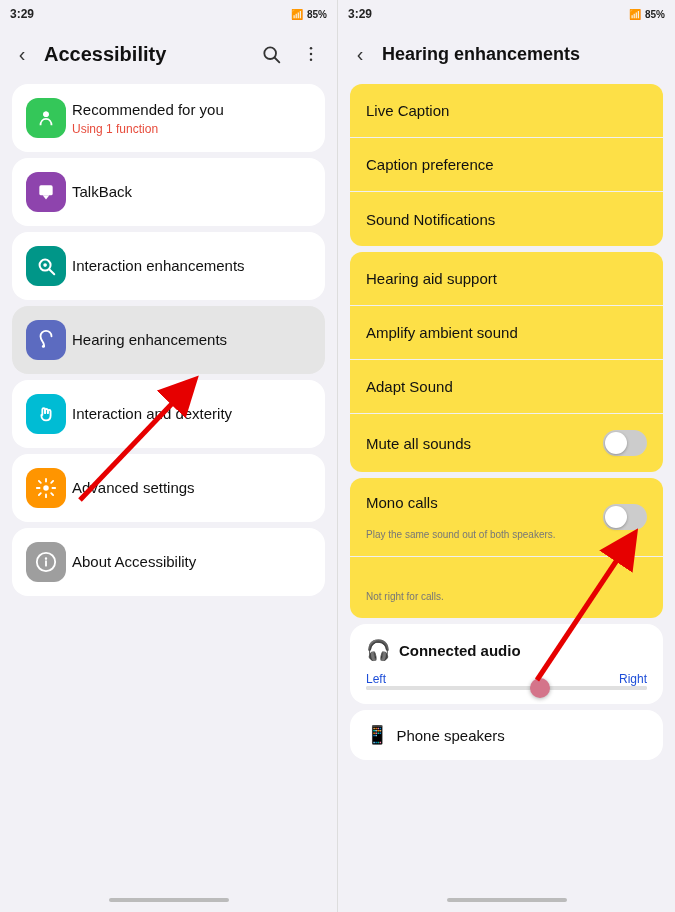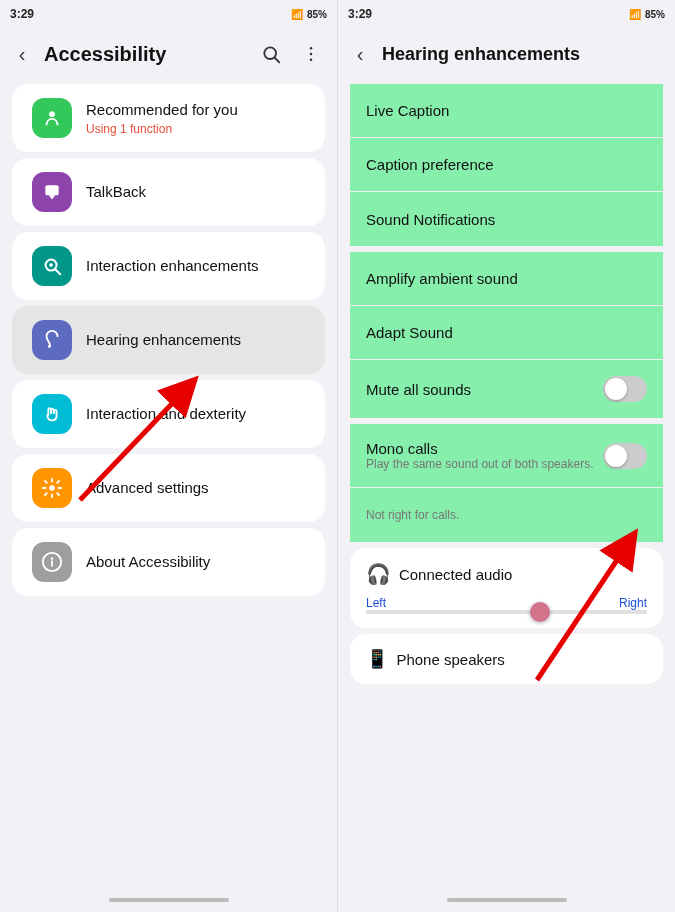--- a/index.html
+++ b/index.html
@@ -90,22 +90,22 @@
 
     .menu-card {
       background: #fff;
       border-radius: 16px;
       overflow: hidden;
     }
 
     .menu-item {
       display: flex;
       align-items: center;
-      padding: 14px 20px;
-      gap: 14px;
+      padding: 14px 14px;
+      gap: 6px;
       cursor: pointer;
       border-bottom: 1px solid #f0f0f0;
       position: relative;
     }
     .menu-item:last-child { border-bottom: none; }
     .menu-item.active { background: #ebebeb; }
 
     .menu-icon {
       width: 40px; height: 40px;
       border-radius: 12px;
@@ -152,22 +152,22 @@
       flex: 1;
       overflow-y: auto;
       padding: 4px 12px 12px 12px;
       display: flex;
       flex-direction: column;
       gap: 6px;
     }
     .settings-list::-webkit-scrollbar { display: none; }
 
     .settings-card {
-      background: #86efac;
-      border-radius: 0;
+      background: #fde047;
+      border-radius: 12px;
       overflow: hidden;
     }
 
     .settings-item {
       display: flex;
       align-items: center;
       padding: 16px 16px;
       border-bottom: 1px solid #f0f0f0;
       cursor: pointer;
       min-height: 54px;
@@ -176,23 +176,23 @@
 
     .settings-item-text {
       flex: 1;
     }
     .settings-item-title {
       font-size: 15px;
       font-weight: 400;
       color: #111;
     }
     .settings-item-subtitle {
-      font-size: 12px;
+      font-size: 10px;
       color: #777;
-      margin-top: 0;
+      margin-top: 18px;
     }
 
     
     .toggle {
       width: 44px; height: 26px;
       background: #ccc;
       border-radius: 13px;
       position: relative;
       flex-shrink: 0;
       cursor: pointer;
@@ -214,21 +214,21 @@
       border-radius: 16px;
       padding: 14px 16px;
     }
     .slider-header {
       display: flex;
       align-items: center;
       gap: 8px;
       margin-bottom: 10px;
     }
     .slider-icon { font-size: 20px; color: #444; }
-    .slider-title { font-size: 15px; font-weight: 400; color: #111; }
+    .slider-title { font-size: 15px; font-weight: 700; color: #111; }
     .slider-labels {
       display: flex;
       justify-content: space-between;
       font-size: 12px;
       color: #1d4ed8;
       margin-bottom: 0;
     }
     .slider-track {
       position: relative;
       height: 4px;
@@ -476,20 +476,25 @@
         <div class="settings-item">
           <div class="settings-item-text">
             <div class="settings-item-title">Sound Notifications</div>
           </div>
         </div>
       </div>
 
       <div class="settings-card">
         <div class="settings-item">
           <div class="settings-item-text">
+            <div class="settings-item-title">Hearing aid support</div>
+          </div>
+        </div>
+        <div class="settings-item">
+          <div class="settings-item-text">
             <div class="settings-item-title">Amplify ambient sound</div>
           </div>
         </div>
         <div class="settings-item">
           <div class="settings-item-text">
             <div class="settings-item-title">Adapt Sound</div>
           </div>
         </div>
         <div class="settings-item">
           <div class="settings-item-text">

